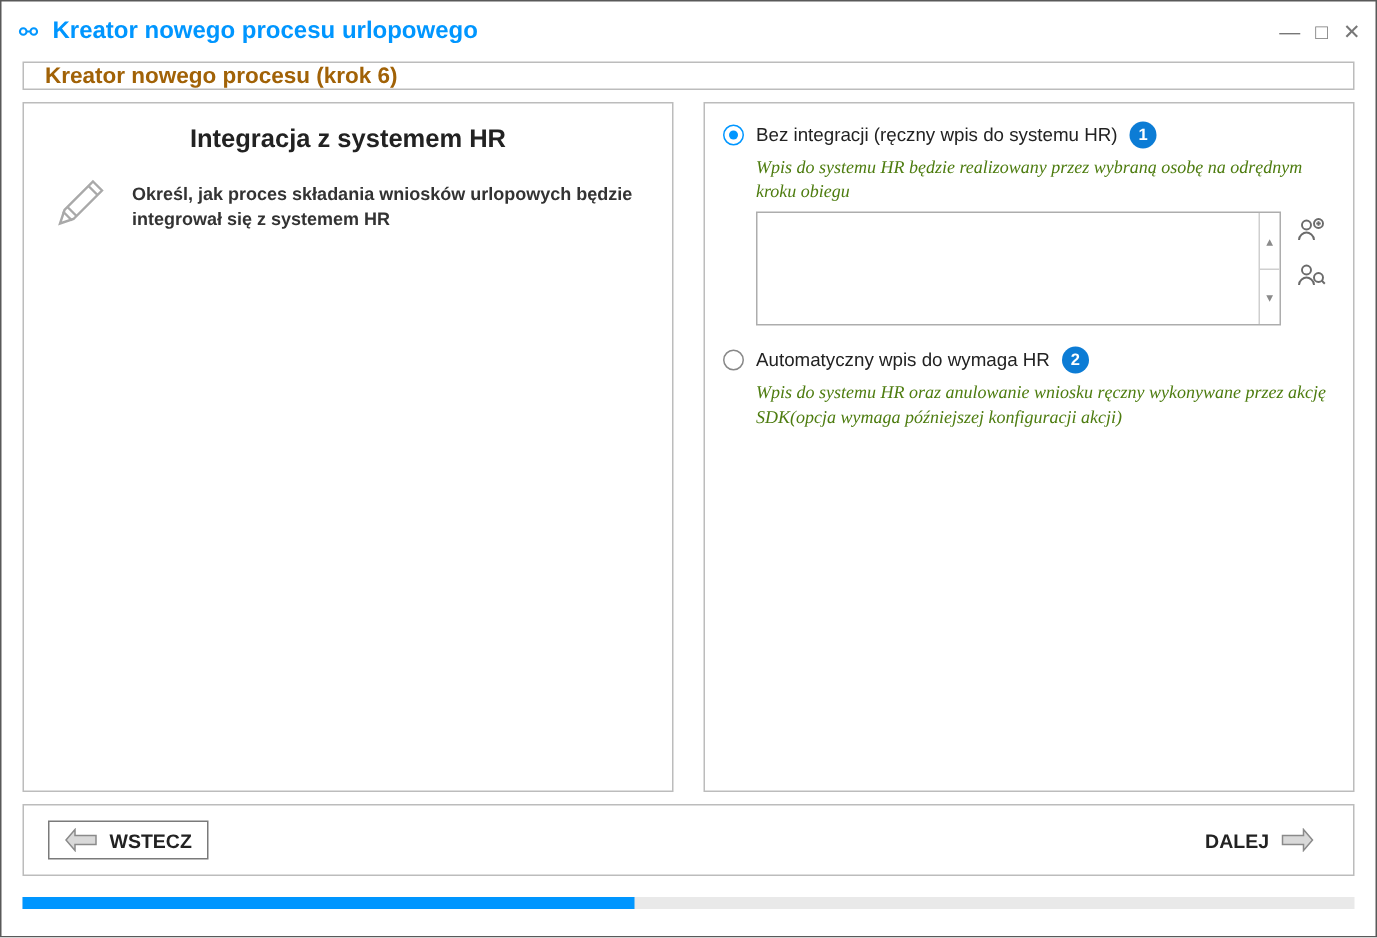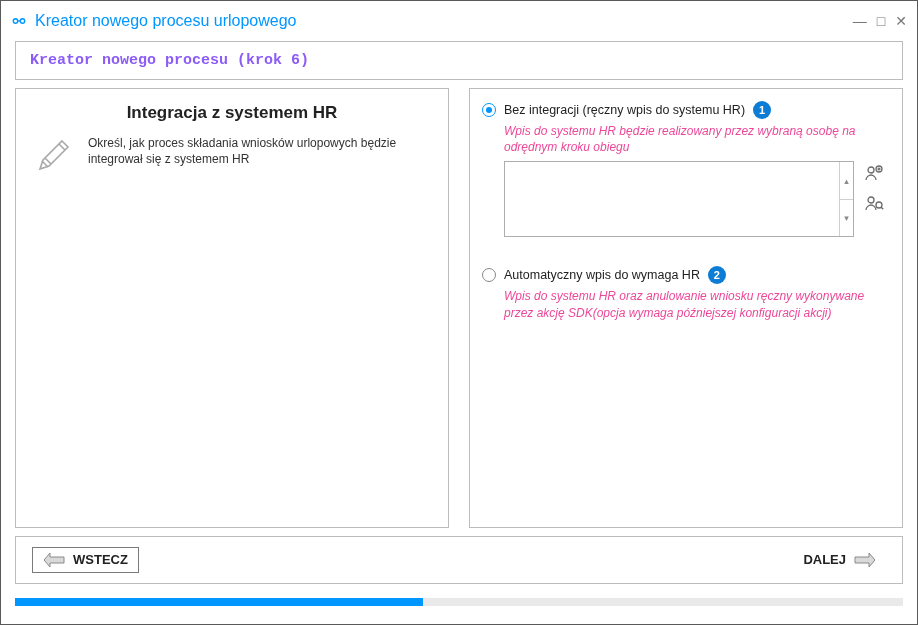--- a/index.html
+++ b/index.html
@@ -21,43 +21,42 @@
     padding: 0 10px;
     gap: 8px;
   }
   .titlebar .app-icon {
     width: 16px; height: 16px;
     display:flex;align-items:center;justify-content:center;
   }
   .titlebar .title {
     color: #0096ff;
     font-size: 16px;
-    font-weight: 400;
+    font-weight: 700;
     flex: 1;
   }
   .win-controls { display:flex; gap:10px; align-items:center; }
   .win-controls span { color:#777; font-size:14px; cursor:default; line-height:1;}
   
   .content-wrap {
     flex: 1;
     padding: 0 14px 14px 14px;
     display:flex;
     flex-direction:column;
     gap: 8px;
   }
   .panel {
     border: 1px solid #bcbcbc;
     background: #fff;
   }
   .step-header {
-    padding: 10px 14px;
+    padding: 0 14px;
     font-weight: 700;
     font-size: 15px;
-    color: #8b5cf6;
-    font-family: Liberation Mono, monospace;
+    color: #a16207;
   }
   .body-row {
     display:flex;
     gap:20px;
     flex:1;
     min-height:0;
   }
   .col {
     flex:1;
     border:1px solid #bcbcbc;
@@ -67,47 +66,48 @@
   }
   
   .left-inner { padding: 10px 18px; }
   .left-title {
     text-align:center;
     font-weight:700;
     font-size:17px;
     color:#222;
     margin: 4px 0 12px 0;
   }
-  .desc-row { display:flex; gap:14px; align-items:flex-start; }
+  .desc-row { display:flex; gap:14px; align-items:center;font-weight:bold; }
   .pencil { width:40px; flex:0 0 40px; color:#a9a9a9; }
   .desc-text { font-size:12px; color:#333; line-height:1.35; }
   
   .right-inner { padding: 12px 18px 12px 12px; font-size:12px; color:#333; }
-  .opt-block { margin-bottom: 29px; }
+  .opt-block { margin-bottom: 14px; }
   .opt-head { display:flex; align-items:center; gap:8px; }
   .radio {
     width:14px; height:14px; border-radius:50%;
     border:1px solid #888; background:#fff; flex:0 0 14px;
     display:flex;align-items:center;justify-content:center;
   }
   .radio.sel { border-color:#0096ff; }
   .radio.sel::after{
     content:""; width:6px;height:6px;border-radius:50%; background:#0096ff;
   }
   .opt-label { font-size:12.5px; color:#222; }
   .badge {
     width:18px;height:18px;border-radius:50%;background:#0c7cd5;
     color:#fff;font-size:11px;font-weight:700;display:flex;
     align-items:center;justify-content:center;line-height:1;
   }
   .opt-desc {
     font-style: italic;
-    color:#ec4899;
+    color:#4d7c0f;
     margin: 4px 0 6px 22px;
     line-height:1.35;
+    font-family:Liberation Serif, serif;
   }
   .assign-label { margin: 2px 0 4px 22px; color:#222;}
   .assign-row { display:flex; gap:10px; margin-left:22px; align-items:flex-start;}
   .assign-box {
     flex:1; height:76px; border:1px solid #adadad; background:#fff;
     position:relative;
   }
   .assign-box .spin {
     position:absolute; right:0; top:0; bottom:0; width:14px;
     border-left:1px solid #cfcfcf; display:flex; flex-direction:column;
@@ -118,21 +118,21 @@
   }
   .assign-box .spin div:first-child{ border-bottom:1px solid #cfcfcf;}
   .side-icons { display:flex; flex-direction:column; gap:10px; padding-top:2px;}
   .side-icons .ico { width:20px;height:20px; color:#666; }
   
   .footer {
     border:1px solid #bcbcbc; background:#fff;
     padding:10px 16px; display:flex; align-items:center; justify-content:space-between;
   }
   .btn {
-    display:flex; gap:8px;
+    display:flex; align-items:center; gap:8px;
     font-weight:700; font-size:13px; color:#222; cursor:default;
     padding:4px 10px;
   }
   .btn.back { border:1px solid #7a7a7a; background:#fff;}
   .arrow { width:22px; height:16px; display:flex;align-items:center;justify-content:center;}
   .arrow svg { width:22px;height:16px;}
   .progress-wrap {
     height:18px; padding: 0 0 0 0; position:relative;
   }
   .progress-track {

